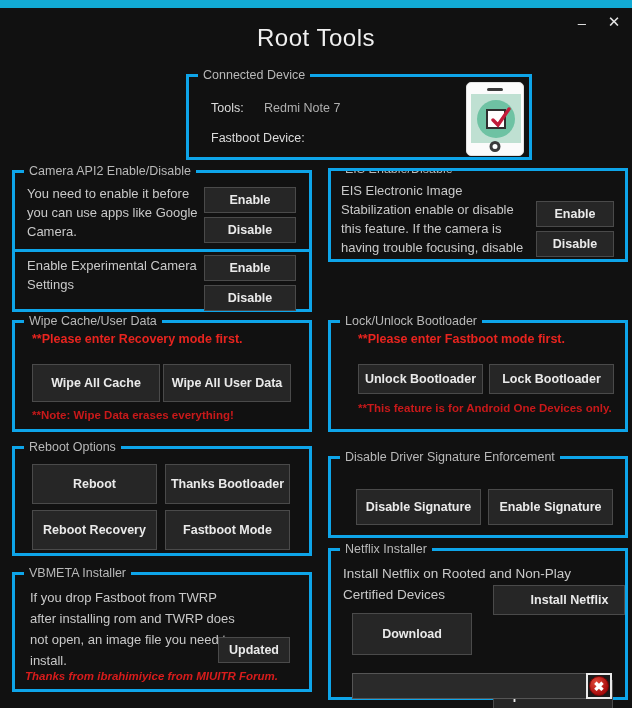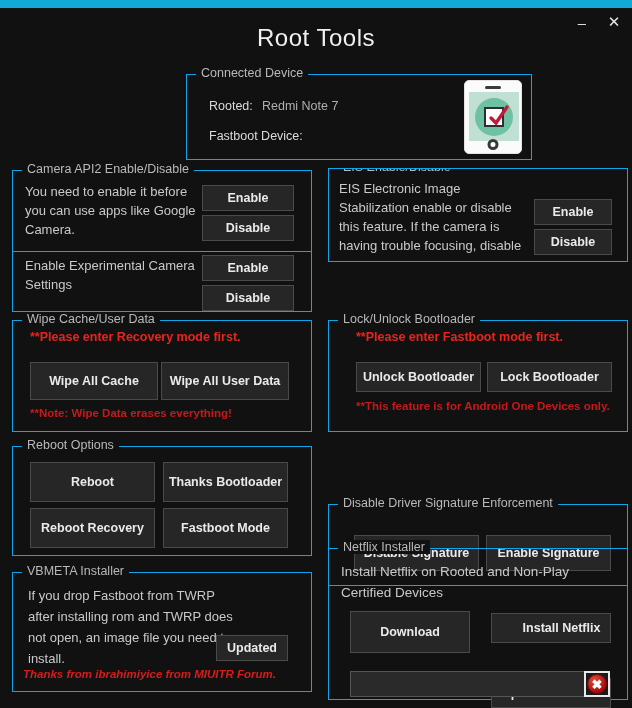--- a/index.html
+++ b/index.html
@@ -39,21 +39,21 @@
     position: absolute; top: 24px; left: 0; width: 632px;
     text-align: center;
     color: #f0f0f0;
     font-size: 24px;
     font-weight: 400;
     letter-spacing: 0.5px;
   }
   
   .group {
     position: absolute;
-    border: 1px solid #0ea5e9;
+    border: 3px solid #0ea5e9;
   }
   .group > .legend {
     position: absolute;
     top: -9px; left: 9px;
     padding: 0 5px;
     background: #111111;
     color: #b9b9b9;
     font-size: 12.5px;
     white-space: nowrap;
   }
@@ -172,21 +172,21 @@
 
   <div class="win-controls">
     <button class="win-btn min">_</button>
     <button class="win-btn">✕</button>
   </div>
 
   <div class="app-title">Root Tools</div>
 
   <div class="group" style="left:186px; top:74px; width:346px; height:86px;">
     <span class="legend">Connected Device</span>
-    <span class="label-text" style="left:22px; top:24px;">Rooted:</span>
+    <span class="label-text" style="left:22px; top:24px;">Tools:</span>
     <span class="label-text" style="left:75px; top:24px; color:#b0b0b0;">Redmi Note 7</span>
     <span class="label-text" style="left:22px; top:54px;">Fastboot Device:</span>
     <span class="label-text" style="left:130px; top:54px; color:#b0b0b0;"></span>
 
     <div class="phone-icon" style="left:277px; top:5px;">
       <div class="phone-speaker"></div>
       <div class="phone-screen">
         <div class="phone-circle">
           <div class="phone-check-box">
             <svg width="24" height="24" viewBox="0 0 24 24">
@@ -236,38 +236,38 @@
   </div>
 
   <div class="group" style="left:12px; top:446px; width:300px; height:110px;">
     <span class="legend">Reboot Options</span>
     <button class="btn" style="left:17px; top:15px; width:125px; height:40px;">Reboot</button>
     <button class="btn" style="left:150px; top:15px; width:125px; height:40px;">Thanks Bootloader</button>
     <button class="btn" style="left:17px; top:61px; width:125px; height:40px;">Reboot Recovery</button>
     <button class="btn" style="left:150px; top:61px; width:125px; height:40px;">Fastboot Mode</button>
   </div>
 
-  <div class="group" style="left:328px; top:456px; width:300px; height:82px;margin-top:48px;">
+  <div class="group" style="left:328px; top:456px; width:300px; height:82px;">
     <span class="legend">Disable Driver Signature Enforcement</span>
     <button class="btn" style="left:25px; top:30px; width:125px; height:36px;">Disable Signature</button>
     <button class="btn" style="left:157px; top:30px; width:125px; height:36px;">Enable Signature</button>
   </div>
 
   <div class="group" style="left:12px; top:572px; width:300px; height:120px;">
     <span class="legend">VBMETA Installer</span>
     <span class="body-text" style="left:15px; top:12px; width:215px; line-height:21px; font-size:13px;">If you drop Fastboot from TWRP after installing rom and TWRP does not open, an image file you need to install.</span>
     <button class="btn" style="left:203px; top:62px; width:72px; height:26px;">Updated</button>
     <span class="credit-text" style="left:10px; top:95px;">Thanks from ibrahimiyice from MIUITR Forum.</span>
   </div>
 
   <div class="group" style="left:328px; top:548px; width:300px; height:152px;">
     <span class="legend">Netflix Installer</span>
     <span class="body-text" style="left:12px; top:12px; width:282px; font-size:13.5px; line-height:21px;">Install Netflix on Rooted and Non-Play Certified Devices</span>
     <button class="btn" style="left:21px; top:62px; width:120px; height:42px;">Download</button>
-    <button class="btn" style="left:162px; top:64px; width:120px; height:30px;padding-left:23px;">Install Netflix</button>
+    <button class="btn" style="left:162px; top:34px; width:132px; height:30px;padding-left:23px;">Install Netflix</button>
     <button class="btn" style="left:162px; top:86px; width:120px; height:30px;margin-top:43px;">Updated Version</button>
 
     <div class="textbox" style="left:21px; top:122px; width:260px; height:26px;">
       <span style="position:absolute; left:6px; top:5px; color:#cfcfcf; font-size:12px;"></span>
     </div>
     <div class="clear-icon" style="left:255px; top:122px;">
       <div class="disc">✖</div>
     </div>
   </div>
 

